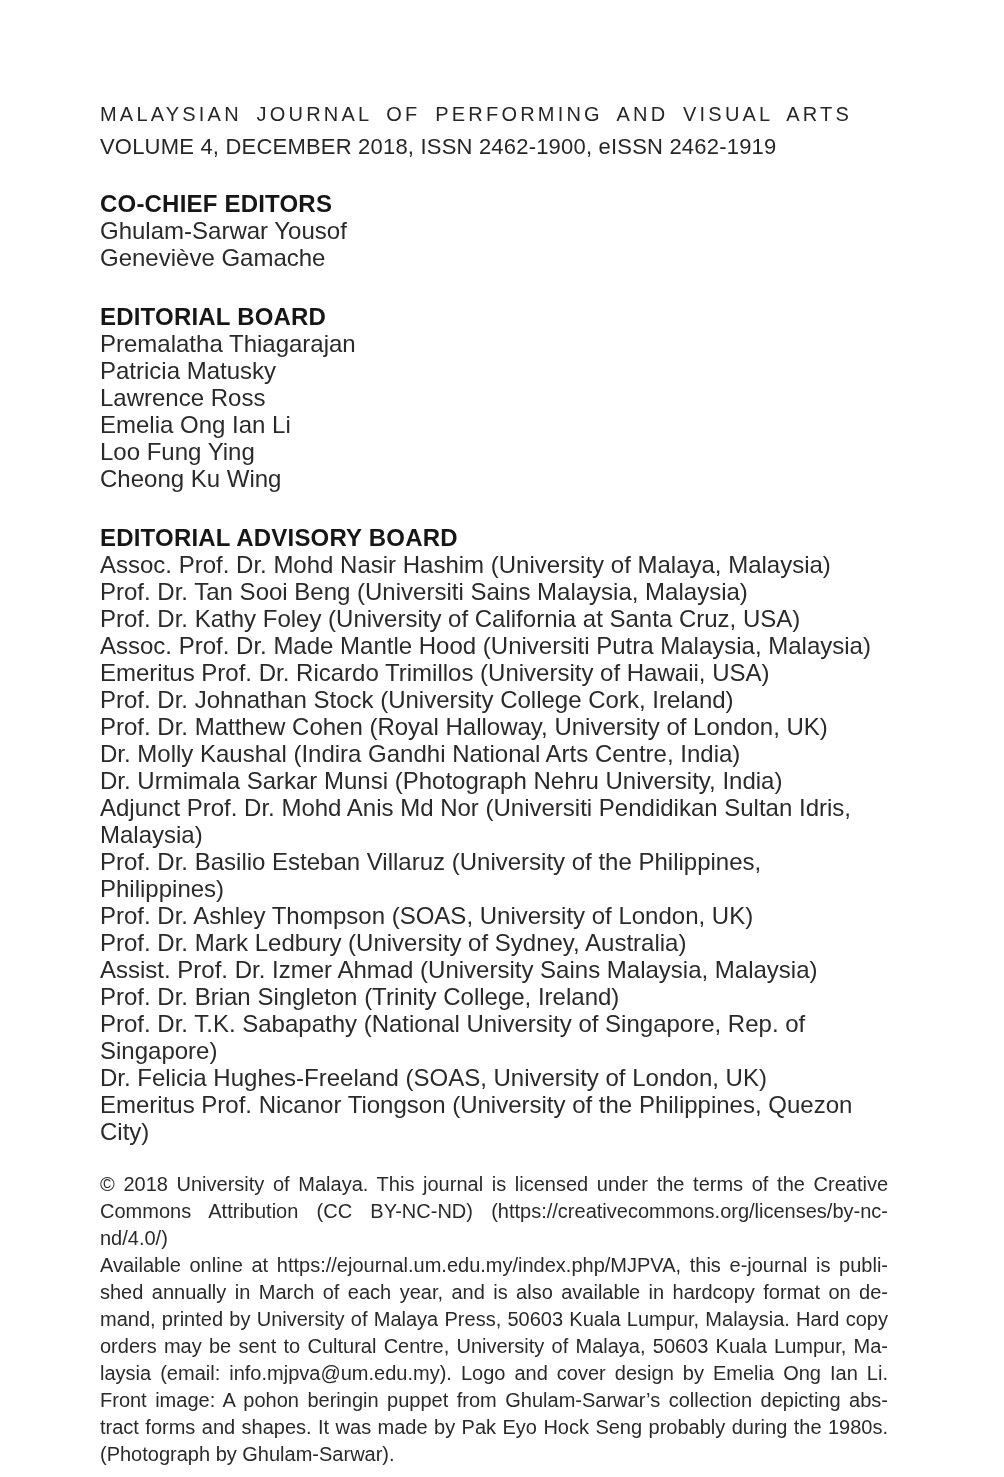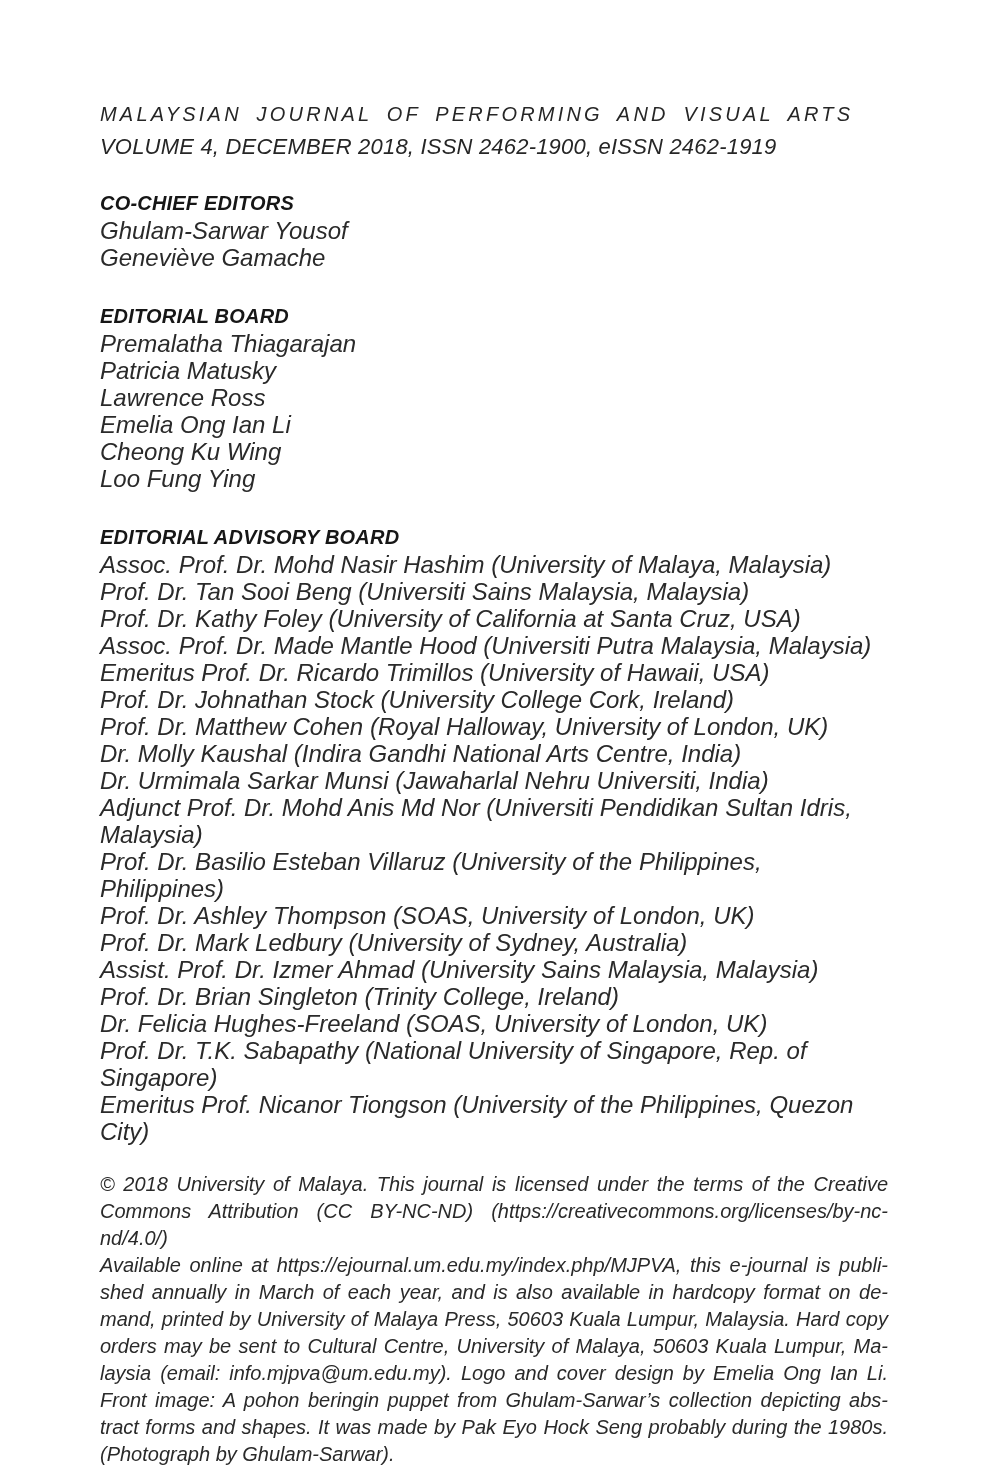--- a/index.html
+++ b/index.html
@@ -11,21 +11,20 @@
     width: 1004px;
     height: 1477px;
     overflow: hidden;
     font-family: "Liberation Sans", "DejaVu Sans", sans-serif;
     color: #1d1d1d;
     -webkit-font-smoothing: antialiased;
   }
   .page {
     box-sizing: border-box;
     padding: 102px 0 0 100px;
-    font-style: italic;
   }
   .content {
     width: 788px;
   }
   .masthead-title {
     margin: 0;
     font-size: 20px;
     line-height: 24px;
     font-weight: 400;
     letter-spacing: 3.2px;
@@ -38,21 +37,21 @@
     font-size: 22px;
     line-height: 22px;
     letter-spacing: 0.2px;
     color: #262626;
   }
   .section {
     margin-top: 32px;
   }
   .section-heading {
     margin: 0;
-    font-size: 20px;
+    font-size: 24px;
     line-height: 27px;
     font-weight: 700;
     letter-spacing: 0.2px;
     color: #161616;
   }
   .member {
     font-size: 24px;
     line-height: 27px;
     color: #2a2a2a;
   }
@@ -87,42 +86,42 @@
           <h2 class="section-heading">CO-CHIEF EDITORS</h2>
           <div class="member">Ghulam-Sarwar Yousof</div>
           <div class="member">Geneviève Gamache</div>
         </section>
         <section class="section">
           <h2 class="section-heading">EDITORIAL BOARD</h2>
           <div class="member">Premalatha Thiagarajan</div>
           <div class="member">Patricia Matusky</div>
           <div class="member">Lawrence Ross</div>
           <div class="member">Emelia Ong Ian Li</div>
+          <div class="member">Loo Fung Ying</div>
           <div class="member">Cheong Ku Wing</div>
-          <div class="member">Loo Fung Ying</div>
         </section>
         <section class="section">
           <h2 class="section-heading">EDITORIAL ADVISORY BOARD</h2>
           <div class="member">Assoc. Prof. Dr. Mohd Nasir Hashim (University of Malaya, Malaysia)</div>
           <div class="member">Prof. Dr. Tan Sooi Beng (Universiti Sains Malaysia, Malaysia)</div>
           <div class="member">Prof. Dr. Kathy Foley (University of California at Santa Cruz, USA)</div>
           <div class="member">Assoc. Prof. Dr. Made Mantle Hood (Universiti Putra Malaysia, Malaysia)</div>
           <div class="member">Emeritus Prof. Dr. Ricardo Trimillos (University of Hawaii, USA)</div>
           <div class="member">Prof. Dr. Johnathan Stock (University College Cork, Ireland)</div>
           <div class="member">Prof. Dr. Matthew Cohen (Royal Halloway, University of London, UK)</div>
           <div class="member">Dr. Molly Kaushal (Indira Gandhi National Arts Centre, India)</div>
-          <div class="member">Dr. Urmimala Sarkar Munsi (Jawaharlal Nehru Universiti, India)</div>
+          <div class="member">Dr. Urmimala Sarkar Munsi (Photograph Nehru University, India)</div>
           <div class="member">Adjunct Prof. Dr. Mohd Anis Md Nor (Universiti Pendidikan Sultan Idris, Malaysia)</div>
           <div class="member">Prof. Dr. Basilio Esteban Villaruz (University of the Philippines, Philippines)</div>
           <div class="member">Prof. Dr. Ashley Thompson (SOAS, University of London, UK)</div>
           <div class="member">Prof. Dr. Mark Ledbury (University of Sydney, Australia)</div>
           <div class="member">Assist. Prof. Dr. Izmer Ahmad (University Sains Malaysia, Malaysia)</div>
           <div class="member">Prof. Dr. Brian Singleton (Trinity College, Ireland)</div>
+          <div class="member">Prof. Dr. T.K. Sabapathy (National University of Singapore, Rep. of Singapore)</div>
           <div class="member">Dr. Felicia Hughes-Freeland (SOAS, University of London, UK)</div>
-          <div class="member">Prof. Dr. T.K. Sabapathy (National University of Singapore, Rep. of Singapore)</div>
           <div class="member">Emeritus Prof. Nicanor Tiongson (University of the Philippines, Quezon City)</div>
         </section>
       </main>
 
     <footer class="colophon">
         <div class="colophon-line">© 2018 University of Malaya.  This journal is licensed under the terms of the Creative</div>
         <div class="colophon-line">Commons Attribution (CC BY-NC-ND) (https://creativecommons.org/licenses/by-nc-</div>
         <div class="colophon-line last">nd/4.0/)</div>
         <div class="colophon-line">Available online at https://ejournal.um.edu.my/index.php/MJPVA, this e-journal is publi-</div>
         <div class="colophon-line">shed annually in March of each year, and is also available in hardcopy format on de-</div>

